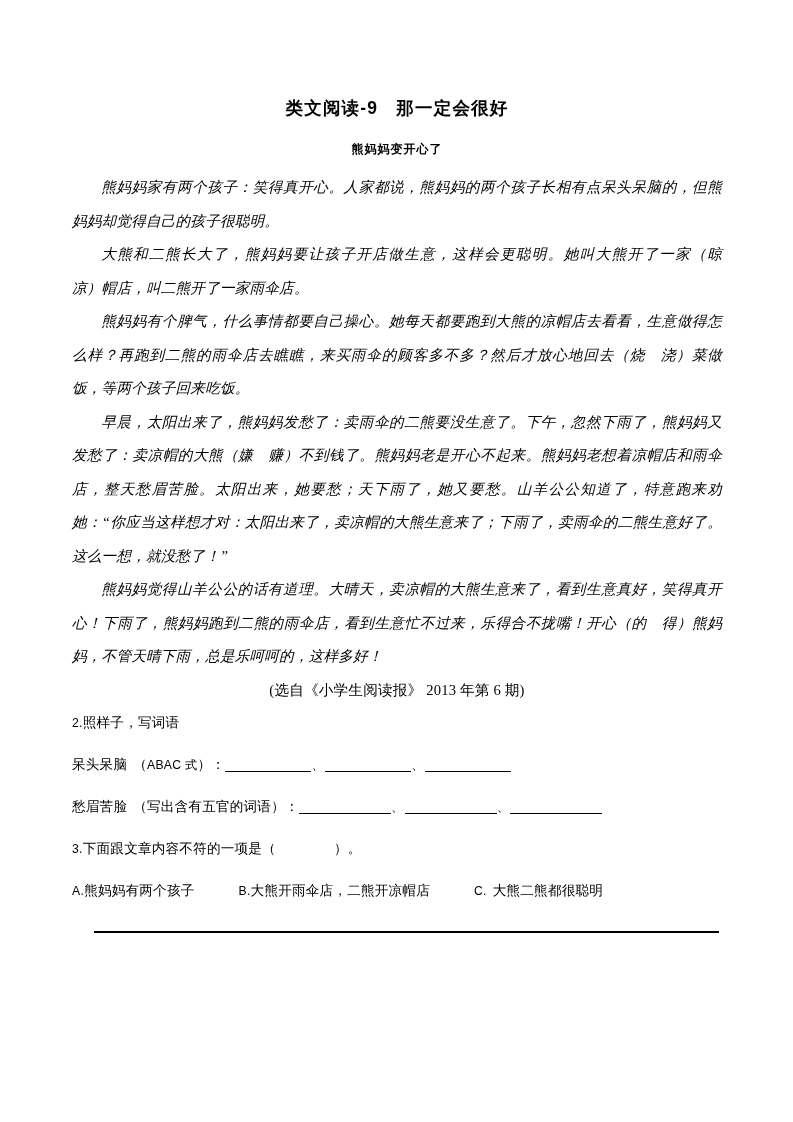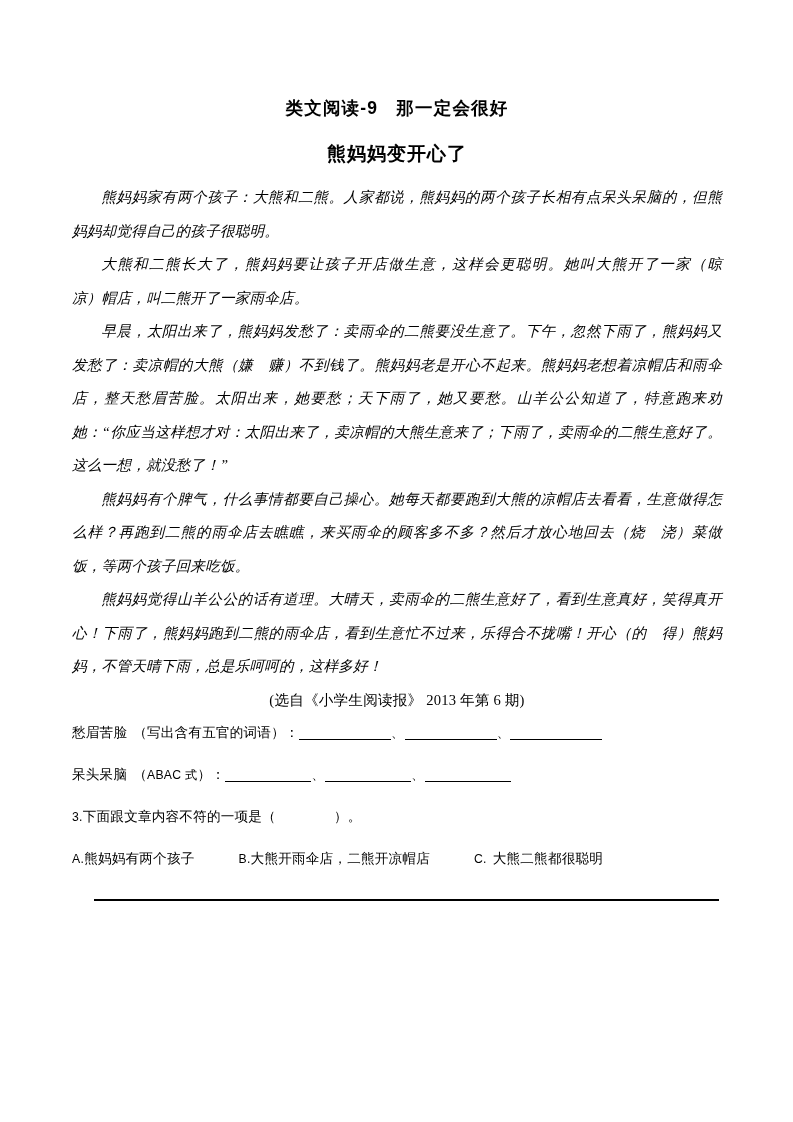--- a/index.html
+++ b/index.html
@@ -42,21 +42,21 @@
     line-height: 1.4;
     margin: 0 0 20px 0;
   }
   .doc-title .title-gap {
     display: inline-block;
     width: 18px;
   }
   .doc-subtitle {
     text-align: center;
     font-family: "Liberation Sans", "DejaVu Sans", sans-serif;
-    font-size: 19px;
+    font-size: 12px;
     font-weight: bold;
     letter-spacing: 1px;
     line-height: 1.4;
     margin: 0 0 14px 0;
   }
 
   
   .body-text {
     font-family: "Liberation Serif", "DejaVu Serif", serif;
     font-size: 14.6px;
@@ -136,39 +136,42 @@
 
 <div class="page">
   <div class="content">
 
     <div class="doc-title">
       <span>类文阅读-9</span><span class="title-gap"></span><span>那一定会很好</span>
     </div>
     <div class="doc-subtitle">熊妈妈变开心了</div>
 
     <div class="body-text">
-      <p>熊妈妈家有两个孩子：大熊和二熊。人家都说，熊妈妈的两个孩子长相有点呆头呆脑的，但熊妈妈却觉得自己的孩子很聪明。</p>
+      <p>熊妈妈家有两个孩子：笑得真开心。人家都说，熊妈妈的两个孩子长相有点呆头呆脑的，但熊妈妈却觉得自己的孩子很聪明。</p>
       <p>大熊和二熊长大了，熊妈妈要让孩子开店做生意，这样会更聪明。她叫大熊开了一家（晾　凉）帽店，叫二熊开了一家雨伞店。</p>
+      <p>熊妈妈有个脾气，什么事情都要自己操心。她每天都要跑到大熊的凉帽店去看看，生意做得怎么样？再跑到二熊的雨伞店去瞧瞧，来买雨伞的顾客多不多？然后才放心地回去（烧　浇）菜做饭，等两个孩子回来吃饭。</p>
       <p>早晨，太阳出来了，熊妈妈发愁了：卖雨伞的二熊要没生意了。下午，忽然下雨了，熊妈妈又发愁了：卖凉帽的大熊（嫌　赚）不到钱了。熊妈妈老是开心不起来。熊妈妈老想着凉帽店和雨伞店，整天愁眉苦脸。太阳出来，她要愁；天下雨了，她又要愁。山羊公公知道了，特意跑来劝她：“你应当这样想才对：太阳出来了，卖凉帽的大熊生意来了；下雨了，卖雨伞的二熊生意好了。这么一想，就没愁了！”</p>
-      <p>熊妈妈有个脾气，什么事情都要自己操心。她每天都要跑到大熊的凉帽店去看看，生意做得怎么样？再跑到二熊的雨伞店去瞧瞧，来买雨伞的顾客多不多？然后才放心地回去（烧　浇）菜做饭，等两个孩子回来吃饭。</p>
-      <p>熊妈妈觉得山羊公公的话有道理。大晴天，卖雨伞的二熊生意好了，看到生意真好，笑得真开心！下雨了，熊妈妈跑到二熊的雨伞店，看到生意忙不过来，乐得合不拢嘴！开心（的　得）熊妈妈，不管天晴下雨，总是乐呵呵的，这样多好！</p>
+      <p>熊妈妈觉得山羊公公的话有道理。大晴天，卖凉帽的大熊生意来了，看到生意真好，笑得真开心！下雨了，熊妈妈跑到二熊的雨伞店，看到生意忙不过来，乐得合不拢嘴！开心（的　得）熊妈妈，不管天晴下雨，总是乐呵呵的，这样多好！</p>
     </div>
 
     <div class="source-line">(选自《小学生阅读报》 2013 年第 6 期)</div>
 
     <div class="questions">
 
 
-
       <div class="q-row">
-        <span>愁眉苦脸</span><span class="sep"></span><span>（</span><span>写出含有五官的词语</span><span>）：</span><span class="blank w2"></span><span>、</span><span class="blank w2"></span><span>、</span><span class="blank w2"></span>
+        <span class="q-num small-latin">2.</span><span>照样子，写词语</span>
       </div>
 
       <div class="q-row">
         <span>呆头呆脑</span><span class="sep"></span><span>（</span><span class="small-latin">ABAC 式</span><span>）：</span><span class="blank w1"></span><span>、</span><span class="blank w1"></span><span>、</span><span class="blank w1"></span>
+      </div>
+
+      <div class="q-row">
+        <span>愁眉苦脸</span><span class="sep"></span><span>（</span><span>写出含有五官的词语</span><span>）：</span><span class="blank w2"></span><span>、</span><span class="blank w2"></span><span>、</span><span class="blank w2"></span>
       </div>
 
       <div class="q-row">
         <span class="q-num small-latin">3.</span><span>下面跟文章内容不符的一项是（</span><span class="paren-gap"></span><span>）。</span>
       </div>
 
       <div class="q-row">
         <span class="small-latin">A.</span><span>熊妈妈有两个孩子</span><span class="opt-gap-a"></span><span class="small-latin">B.</span><span>大熊开雨伞店，二熊开凉帽店</span><span class="opt-gap-b"></span><span class="small-latin">C.</span><span class="sep"></span><span>大熊二熊都很聪明</span>
       </div>
 

